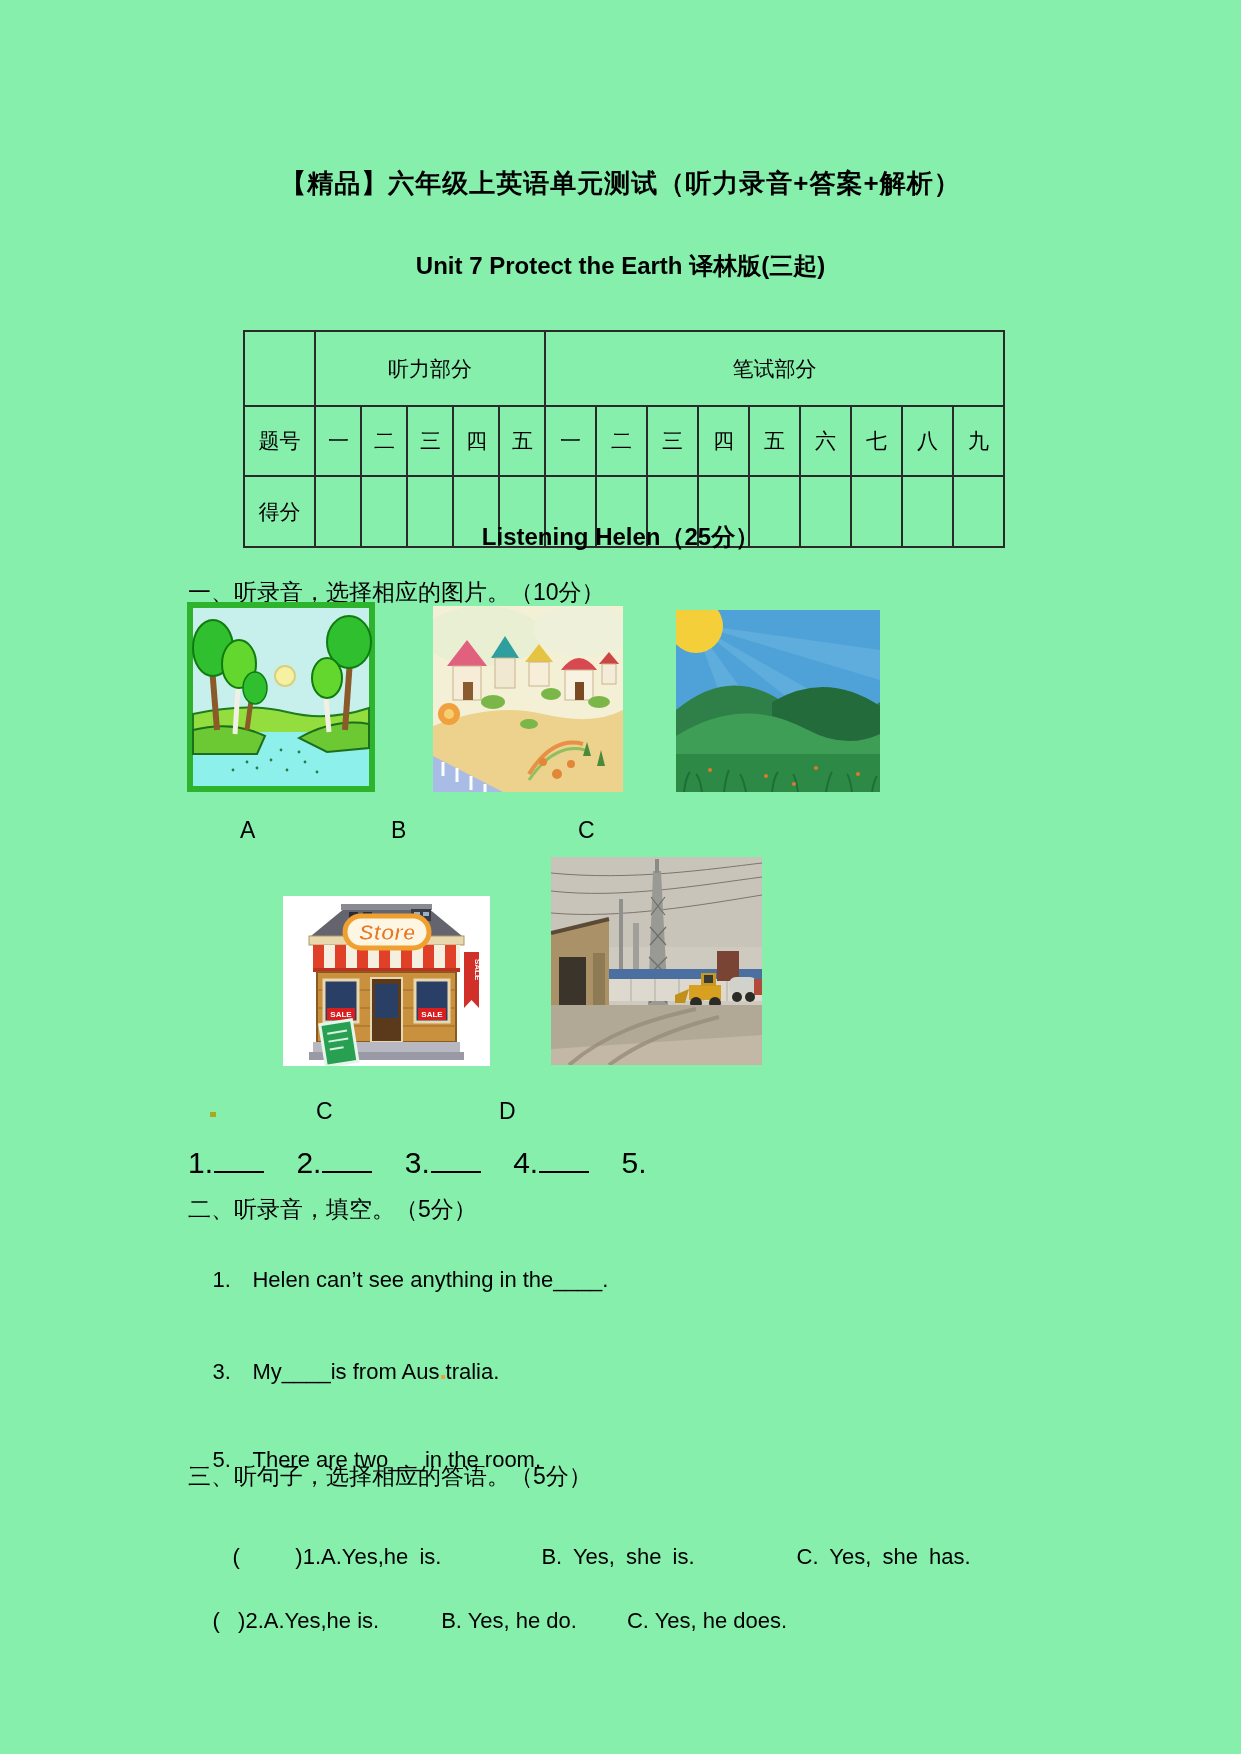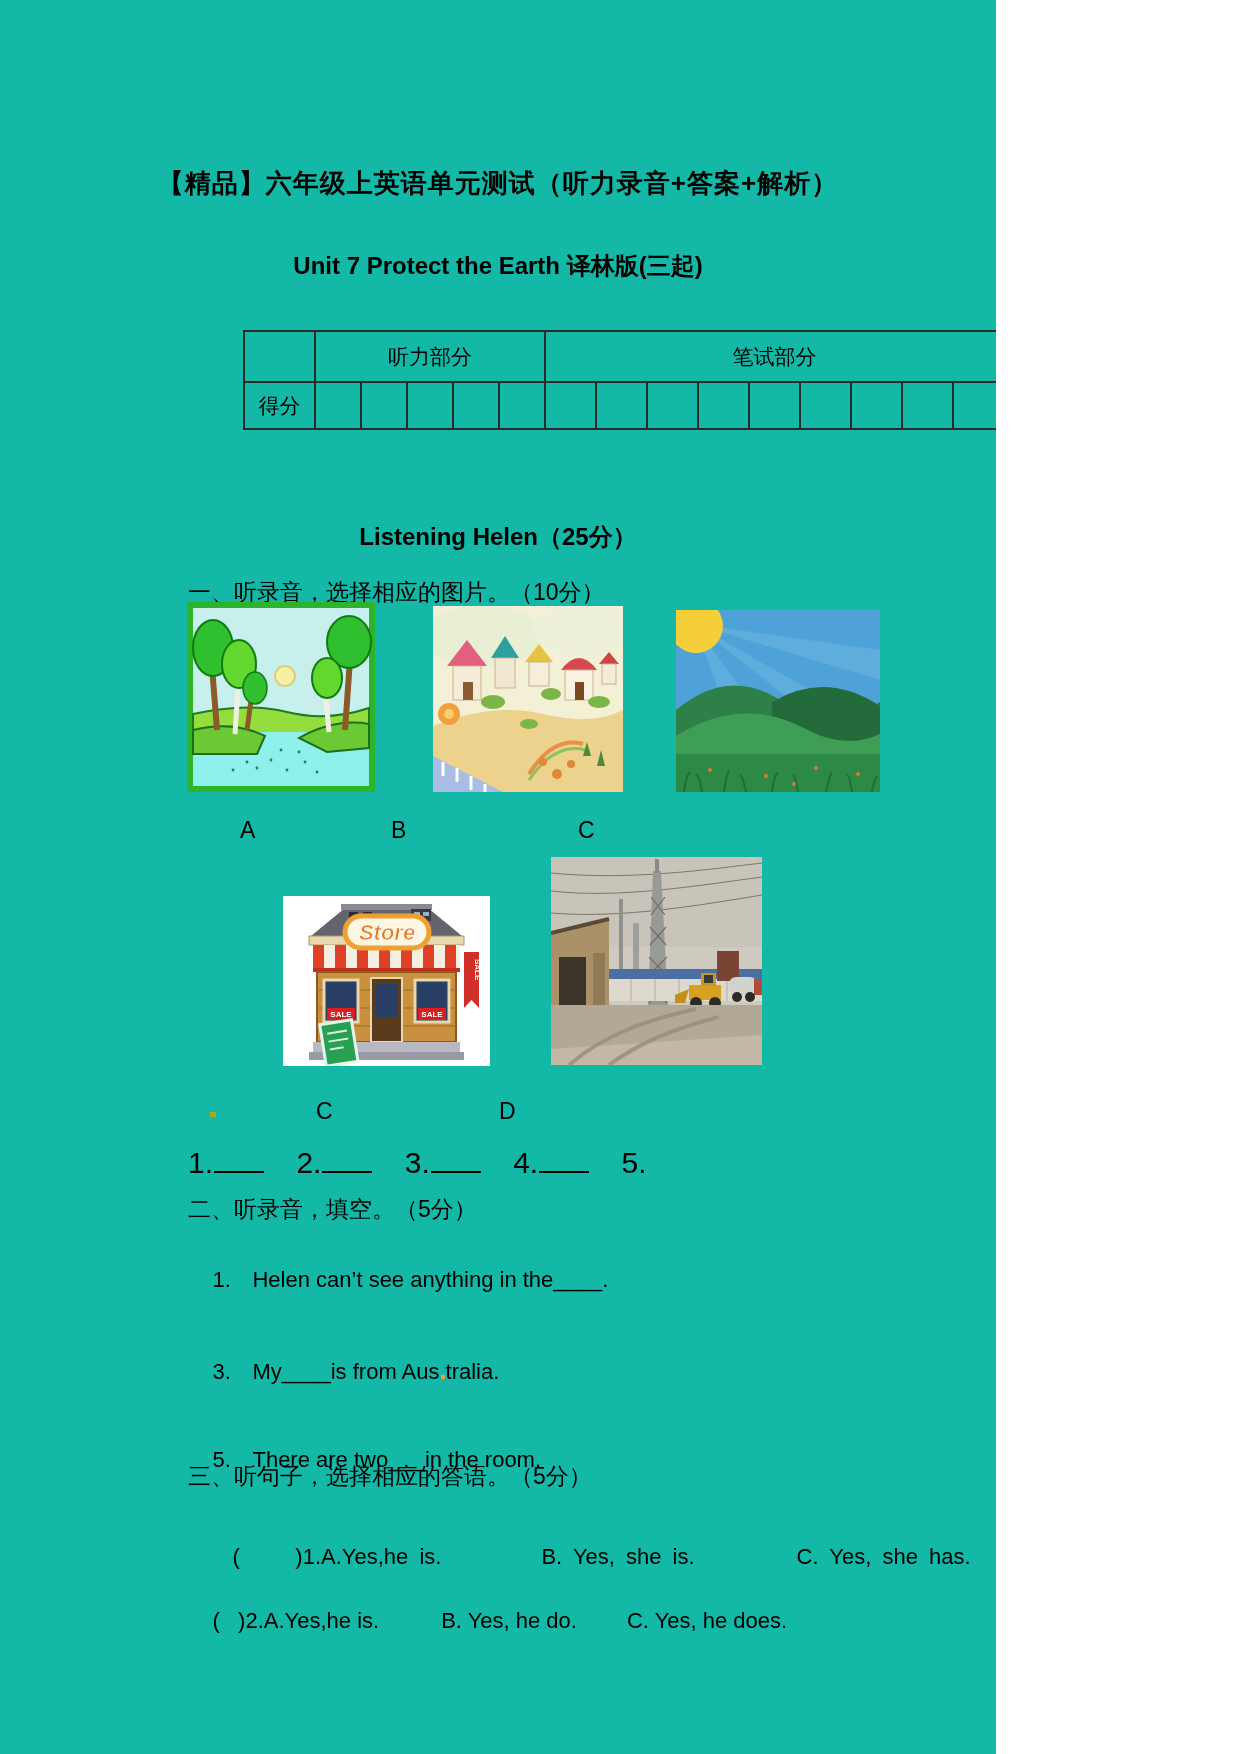--- a/index.html
+++ b/index.html
@@ -1,23 +1,23 @@
 <!DOCTYPE html>
 <html><head>
 <meta charset="utf-8">
 <style>
   html,body{margin:0;padding:0;background:#ffffff;}
-  .sheet{position:relative;width:996px;height:1754px;background:#14b8a6;
+  .sheet{position:relative;width:1241px;height:1754px;background:#86efac;
          font-family:"Liberation Sans","DejaVu Sans",sans-serif;color:#000;overflow:hidden;}
   .abs{position:absolute;}
   .doc-title{left:0;right:0;top:166px;text-align:center;font-size:26px;font-weight:bold;letter-spacing:1px;}
   .doc-subtitle{left:0;right:0;top:250px;text-align:center;font-size:24px;font-weight:bold;}
   .score-table{left:243px;top:330px;width:760px;border-collapse:collapse;table-layout:fixed;
                font-family:"Liberation Serif","DejaVu Serif",serif;font-size:21px;}
-  .score-table td{border:2px solid #2a2a2a;text-align:center;vertical-align:middle;padding:0;}
+  .score-table td{border:2px solid #2a2a2a;text-align:center;vertical-align:middle;padding:12px;}
   .score-table tr.r1 td{height:49px;}
   .score-table tr.r2 td{height:44px;}
   .score-table tr.r3 td{height:45px;}
   .part-heading{left:0;right:0;top:521px;text-align:center;font-size:24px;font-weight:bold;}
   .cn-heading{left:188px;top:0;font-size:23px;}
   .pic{overflow:hidden;}
   .pic svg{display:block;width:100%;height:100%;}
   .pic-label{font-size:23px;}
   .answer-line{left:188px;top:1146px;font-size:30px;white-space:nowrap;}
   .ans-item{margin-right:24px;}
@@ -58,20 +58,37 @@
         <col style="width:51px">
         <col style="width:51px">
         <col style="width:51px">
         <col style="width:51px">
     </colgroup>
     <tbody>
         <tr class="r1">
       <td></td>
       <td colspan="5">听力部分</td>
       <td colspan="9">笔试部分</td>
+    </tr>
+    <tr class="r2">
+      <td>题号</td>
+      <td>一</td>
+      <td>二</td>
+      <td>三</td>
+      <td>四</td>
+      <td>五</td>
+      <td>一</td>
+      <td>二</td>
+      <td>三</td>
+      <td>四</td>
+      <td>五</td>
+      <td>六</td>
+      <td>七</td>
+      <td>八</td>
+      <td>九</td>
     </tr>
     <tr class="r3">
       <td>得分</td>
       <td></td>
           <td></td>
       <td></td>
           <td></td>
       <td></td>
           <td></td>
       <td></td>

